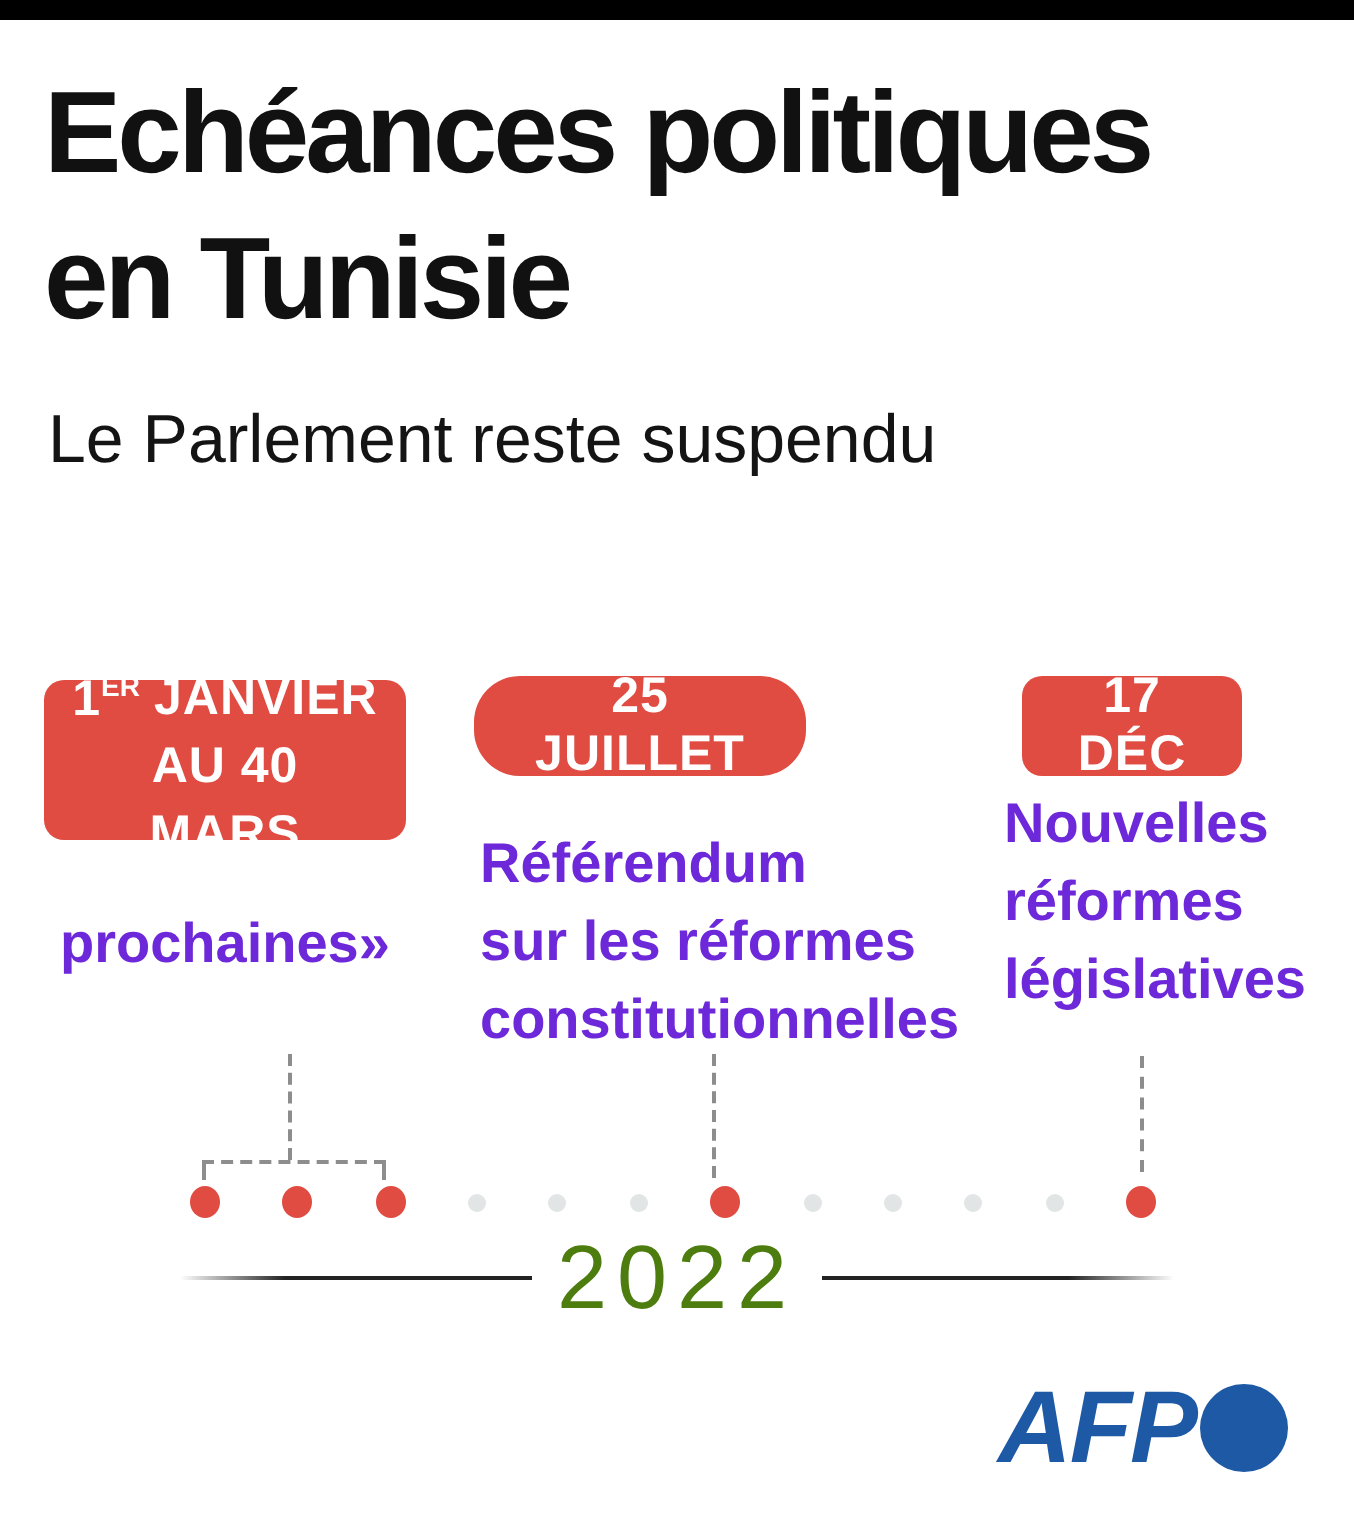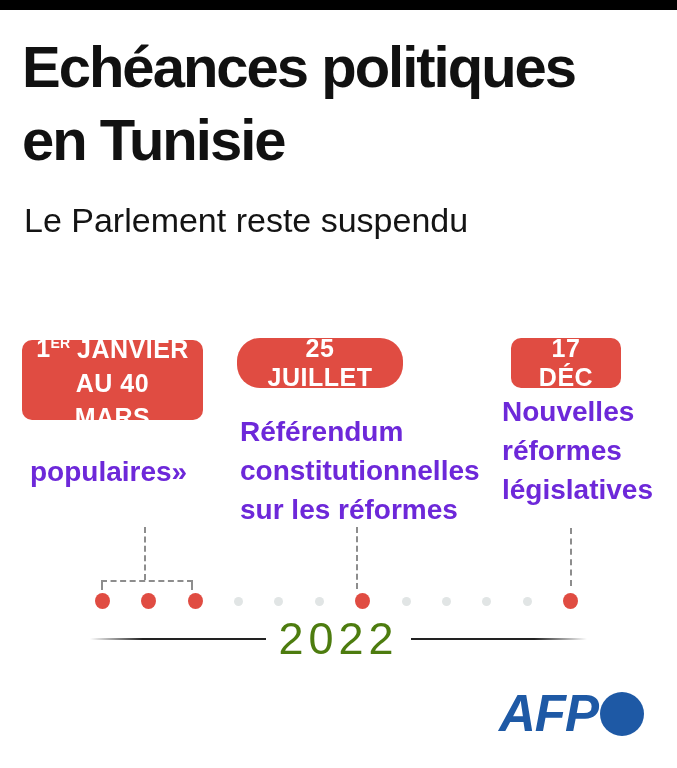--- a/index.html
+++ b/index.html
@@ -88,30 +88,30 @@
 
   <div id="subtitle">
     <div>Le Parlement reste suspendu</div>
   </div>
 
   <div id="badge-1" class="badge">
     <div><span>1</span><sup>ER</sup><span class="sp">JANVIER</span></div>
     <div>AU 40 MARS</div>
   </div>
   <div id="desc-1" class="desc">
-    <div>populaires»</div>
+    <div>prochaines»</div>
   </div>
 
   <div id="badge-2" class="badge">
     <div>25 JUILLET</div>
   </div>
   <div id="desc-2" class="desc">
     <div>Référendum</div>
+    <div>sur les réformes</div>
     <div>constitutionnelles</div>
-    <div>sur les réformes</div>
   </div>
 
   <div id="badge-3" class="badge">
     <div>17 DÉC</div>
   </div>
   <div id="desc-3" class="desc">
     <div>Nouvelles</div>
     <div>réformes</div>
     <div>législatives</div>
   </div>

